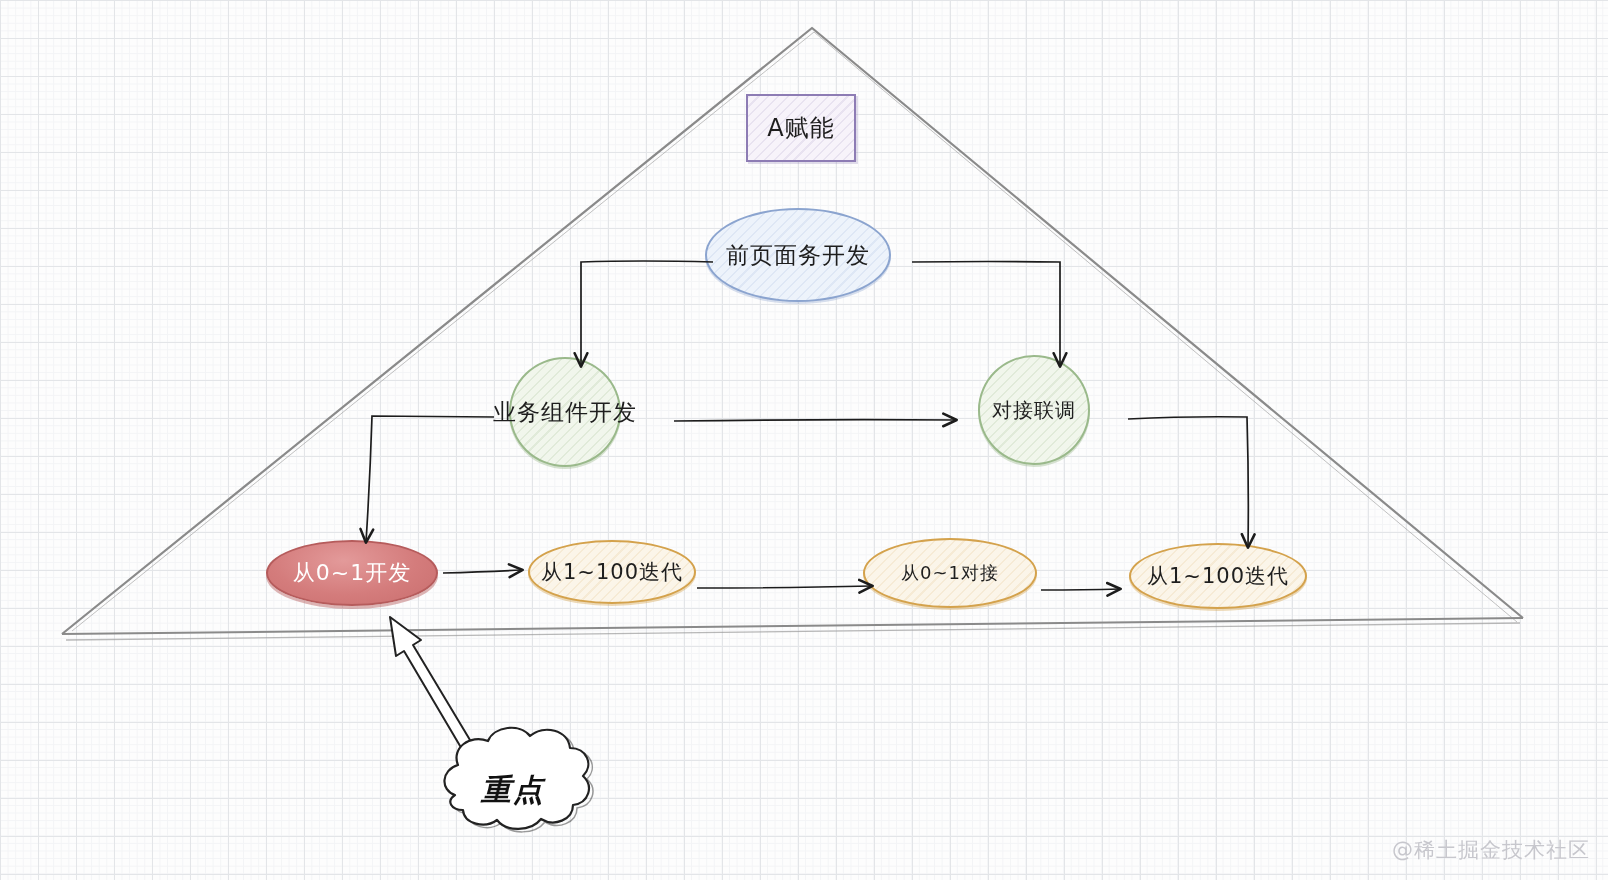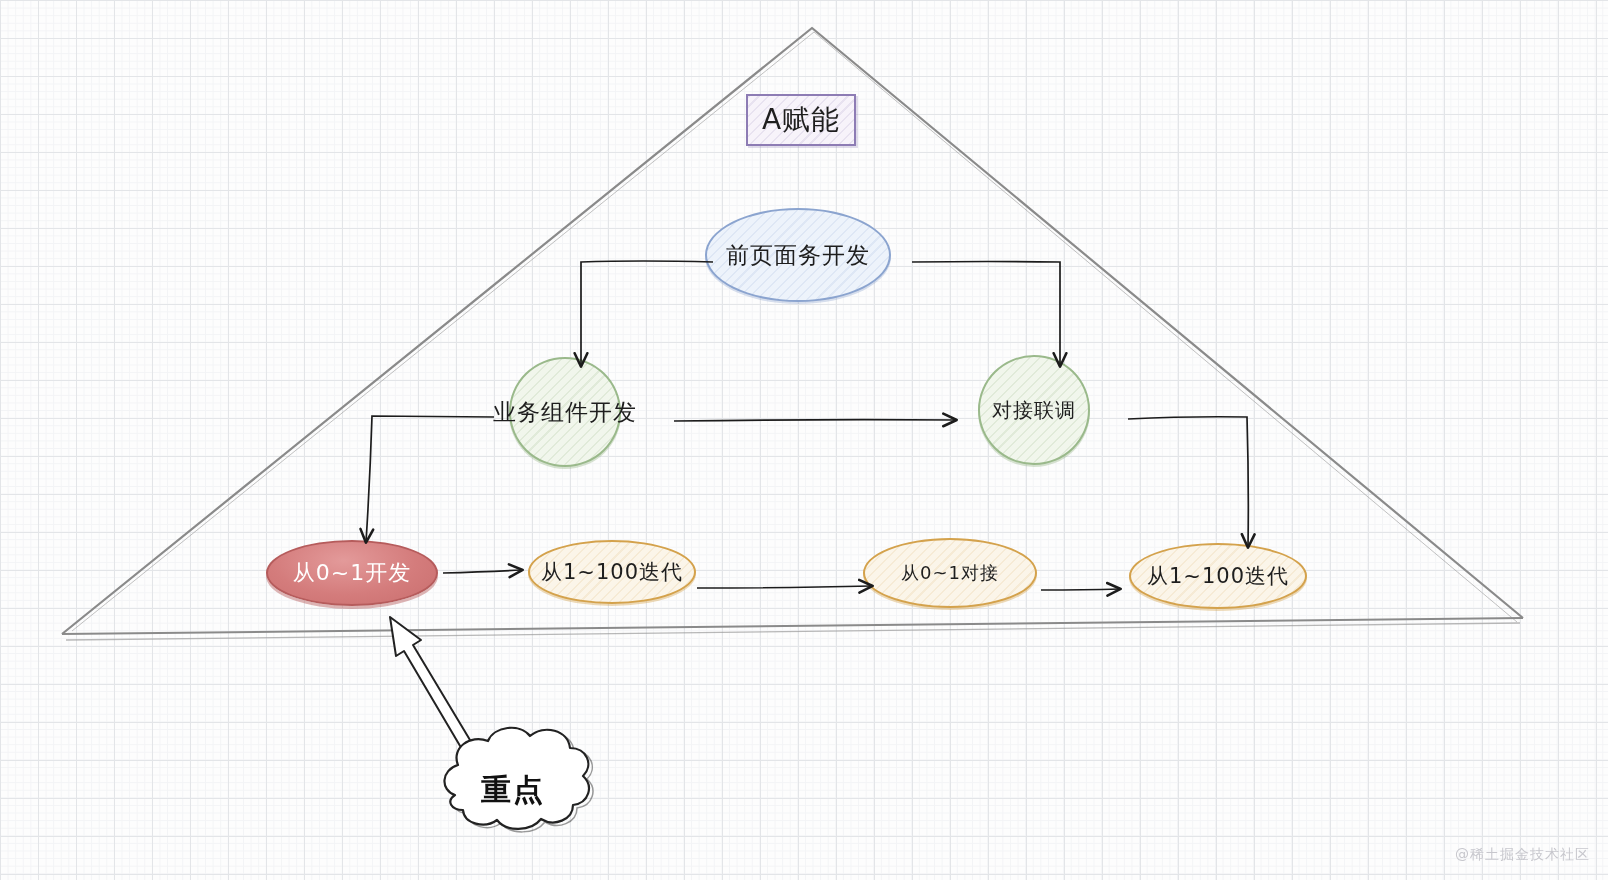--- a/index.html
+++ b/index.html
@@ -18,35 +18,35 @@
     position:absolute;display:flex;align-items:center;justify-content:center;
     box-sizing:border-box;color:#1e1e1e;white-space:nowrap;z-index:1;
     line-height:1;letter-spacing:1px;
   }
   .ellipse{border-radius:50%;}
   .hatch-purple{background-color:#f7f3fa;background-image:repeating-linear-gradient(135deg,rgba(141,124,180,.14) 0 1.5px,transparent 1.5px 7px);}
   .hatch-blue{background-color:#edf3fb;background-image:repeating-linear-gradient(135deg,rgba(120,150,205,.13) 0 1.5px,transparent 1.5px 7px);}
   .hatch-green{background-color:#f1f6ec;background-image:repeating-linear-gradient(135deg,rgba(130,168,108,.15) 0 1.5px,transparent 1.5px 7px);}
   .hatch-yellow{background-color:#fbf5e9;background-image:repeating-linear-gradient(135deg,rgba(212,162,76,.13) 0 1.5px,transparent 1.5px 7px);}
 
-  .top-box{left:746px;top:94px;width:110px;height:52px;border:2px solid #8d7cb4;font-size:28px;box-shadow:2px 2px 0 rgba(141,124,180,.25);}
+  .top-box{left:746px;top:94px;width:110px;height:68px;border:2px solid #8d7cb4;font-size:24px;box-shadow:2px 2px 0 rgba(141,124,180,.25);}
   .blue-ellipse{left:705px;top:208px;width:186px;height:94px;border:2px solid #8ba4cf;font-size:23px;box-shadow:0 2px 0 rgba(139,164,207,.35);}
   .green-left{left:509px;top:357px;width:112px;height:110px;border:2px solid #9ab98b;font-size:23px;box-shadow:0 2px 0 rgba(154,185,139,.4);}
   .green-right{left:978px;top:355px;width:112px;height:110px;border:2px solid #9ab98b;font-size:20px;box-shadow:0 2px 0 rgba(154,185,139,.4);}
   .red-ellipse{left:266px;top:540px;width:172px;height:66px;border:2px solid #b65c5c;font-size:22px;color:#fff;
     background:radial-gradient(ellipse at 45% 30%, #e39a9a 0%, #d47c7c 55%, #c96e6e 100%);
     box-shadow:0 3px 0 rgba(182,92,92,.45);}
   .yellow-1{left:528px;top:540px;width:168px;height:64px;border:2px solid #d4a24c;font-size:21px;box-shadow:0 2px 0 rgba(212,162,76,.4);}
   .yellow-2{left:863px;top:538px;width:174px;height:70px;border:2px solid #d4a24c;font-size:18px;box-shadow:0 2px 0 rgba(212,162,76,.4);}
   .yellow-3{left:1129px;top:543px;width:178px;height:66px;border:2px solid #d4a24c;font-size:21px;box-shadow:0 2px 0 rgba(212,162,76,.4);}
 
   .draw-layer{position:absolute;left:0;top:0;z-index:2;pointer-events:none;}
   .cloud-label{position:absolute;left:471px;top:770px;width:84px;text-align:center;
-    font-size:30px;font-weight:bold;color:#111;z-index:3;letter-spacing:2px;}
-  .watermark{position:absolute;right:18px;bottom:16px;font-size:14px;color:#c7c7cd;z-index:3;letter-spacing:1px;}
+    font-size:30px;font-weight:bold;color:#111;z-index:3;letter-spacing:2px;font-style:italic;}
+  .watermark{position:absolute;right:18px;bottom:16px;font-size:21px;color:#c7c7cd;z-index:3;letter-spacing:1px;}
 </style>
 </head>
 <body>
 
 <div class="node top-box hatch-purple">A赋能</div>
 <div class="node ellipse blue-ellipse hatch-blue">前页面务开发</div>
 <div class="node ellipse green-left hatch-green">业务组件开发</div>
 <div class="node ellipse green-right hatch-green">对接联调</div>
 <div class="node ellipse red-ellipse">从0~1开发</div>
 <div class="node ellipse yellow-1 hatch-yellow">从1~100迭代</div>

